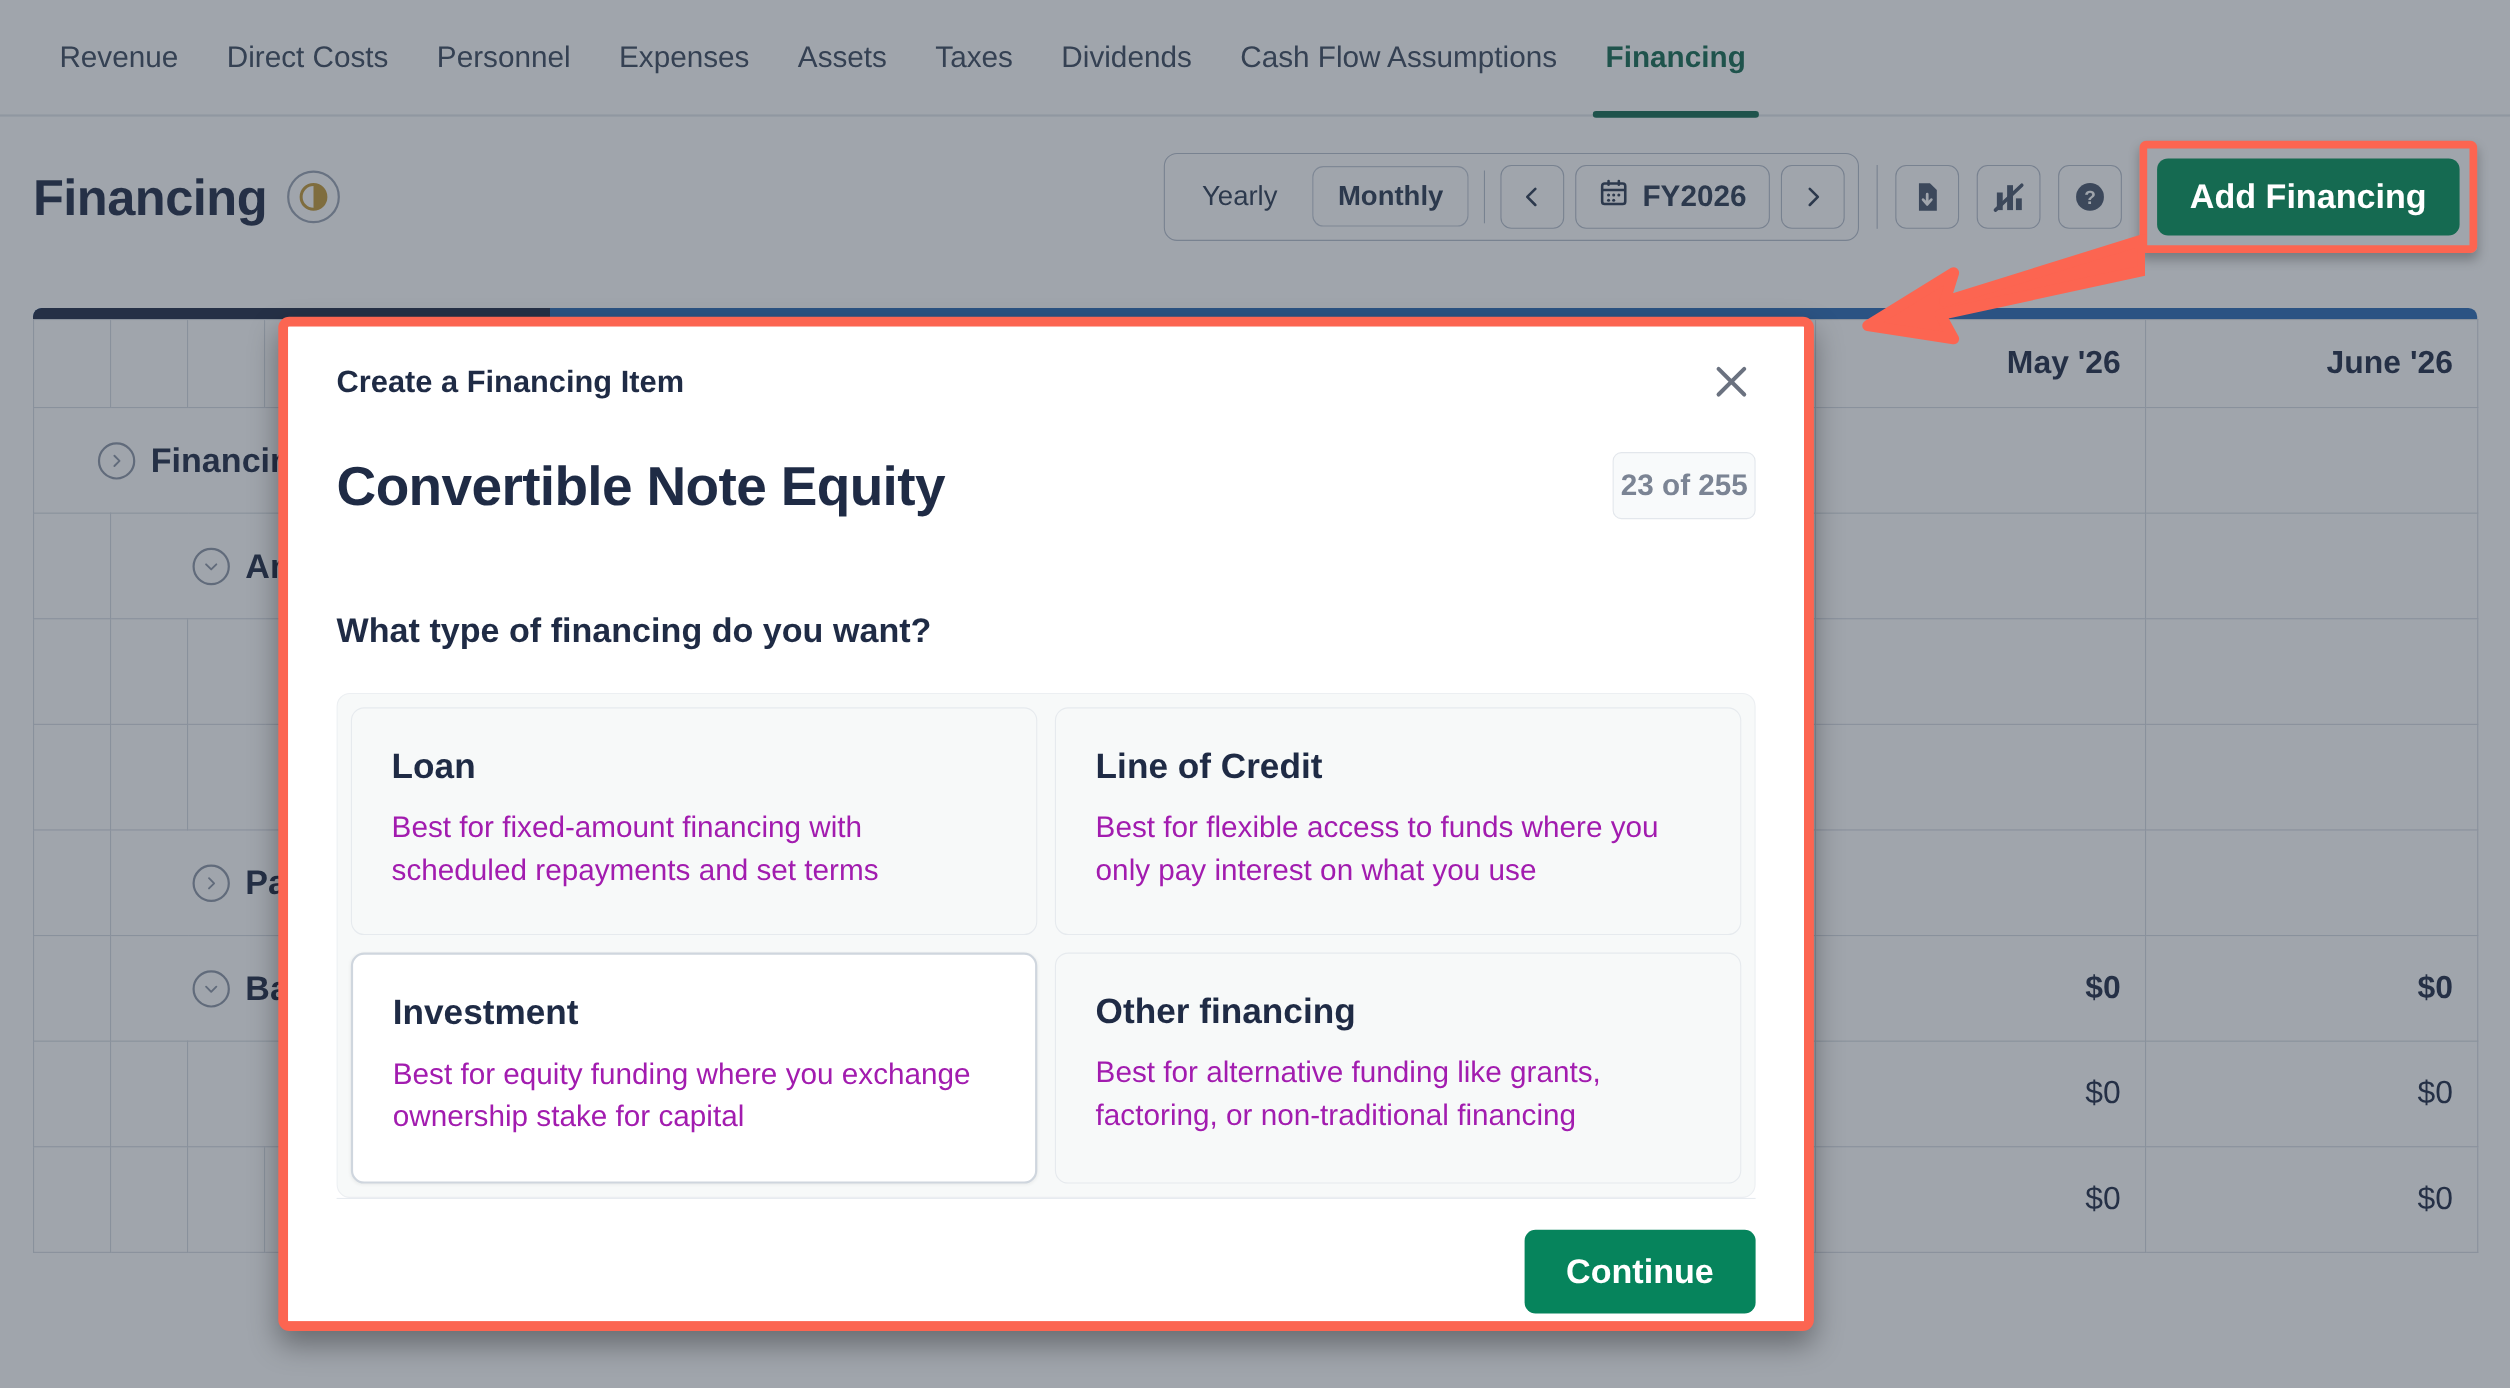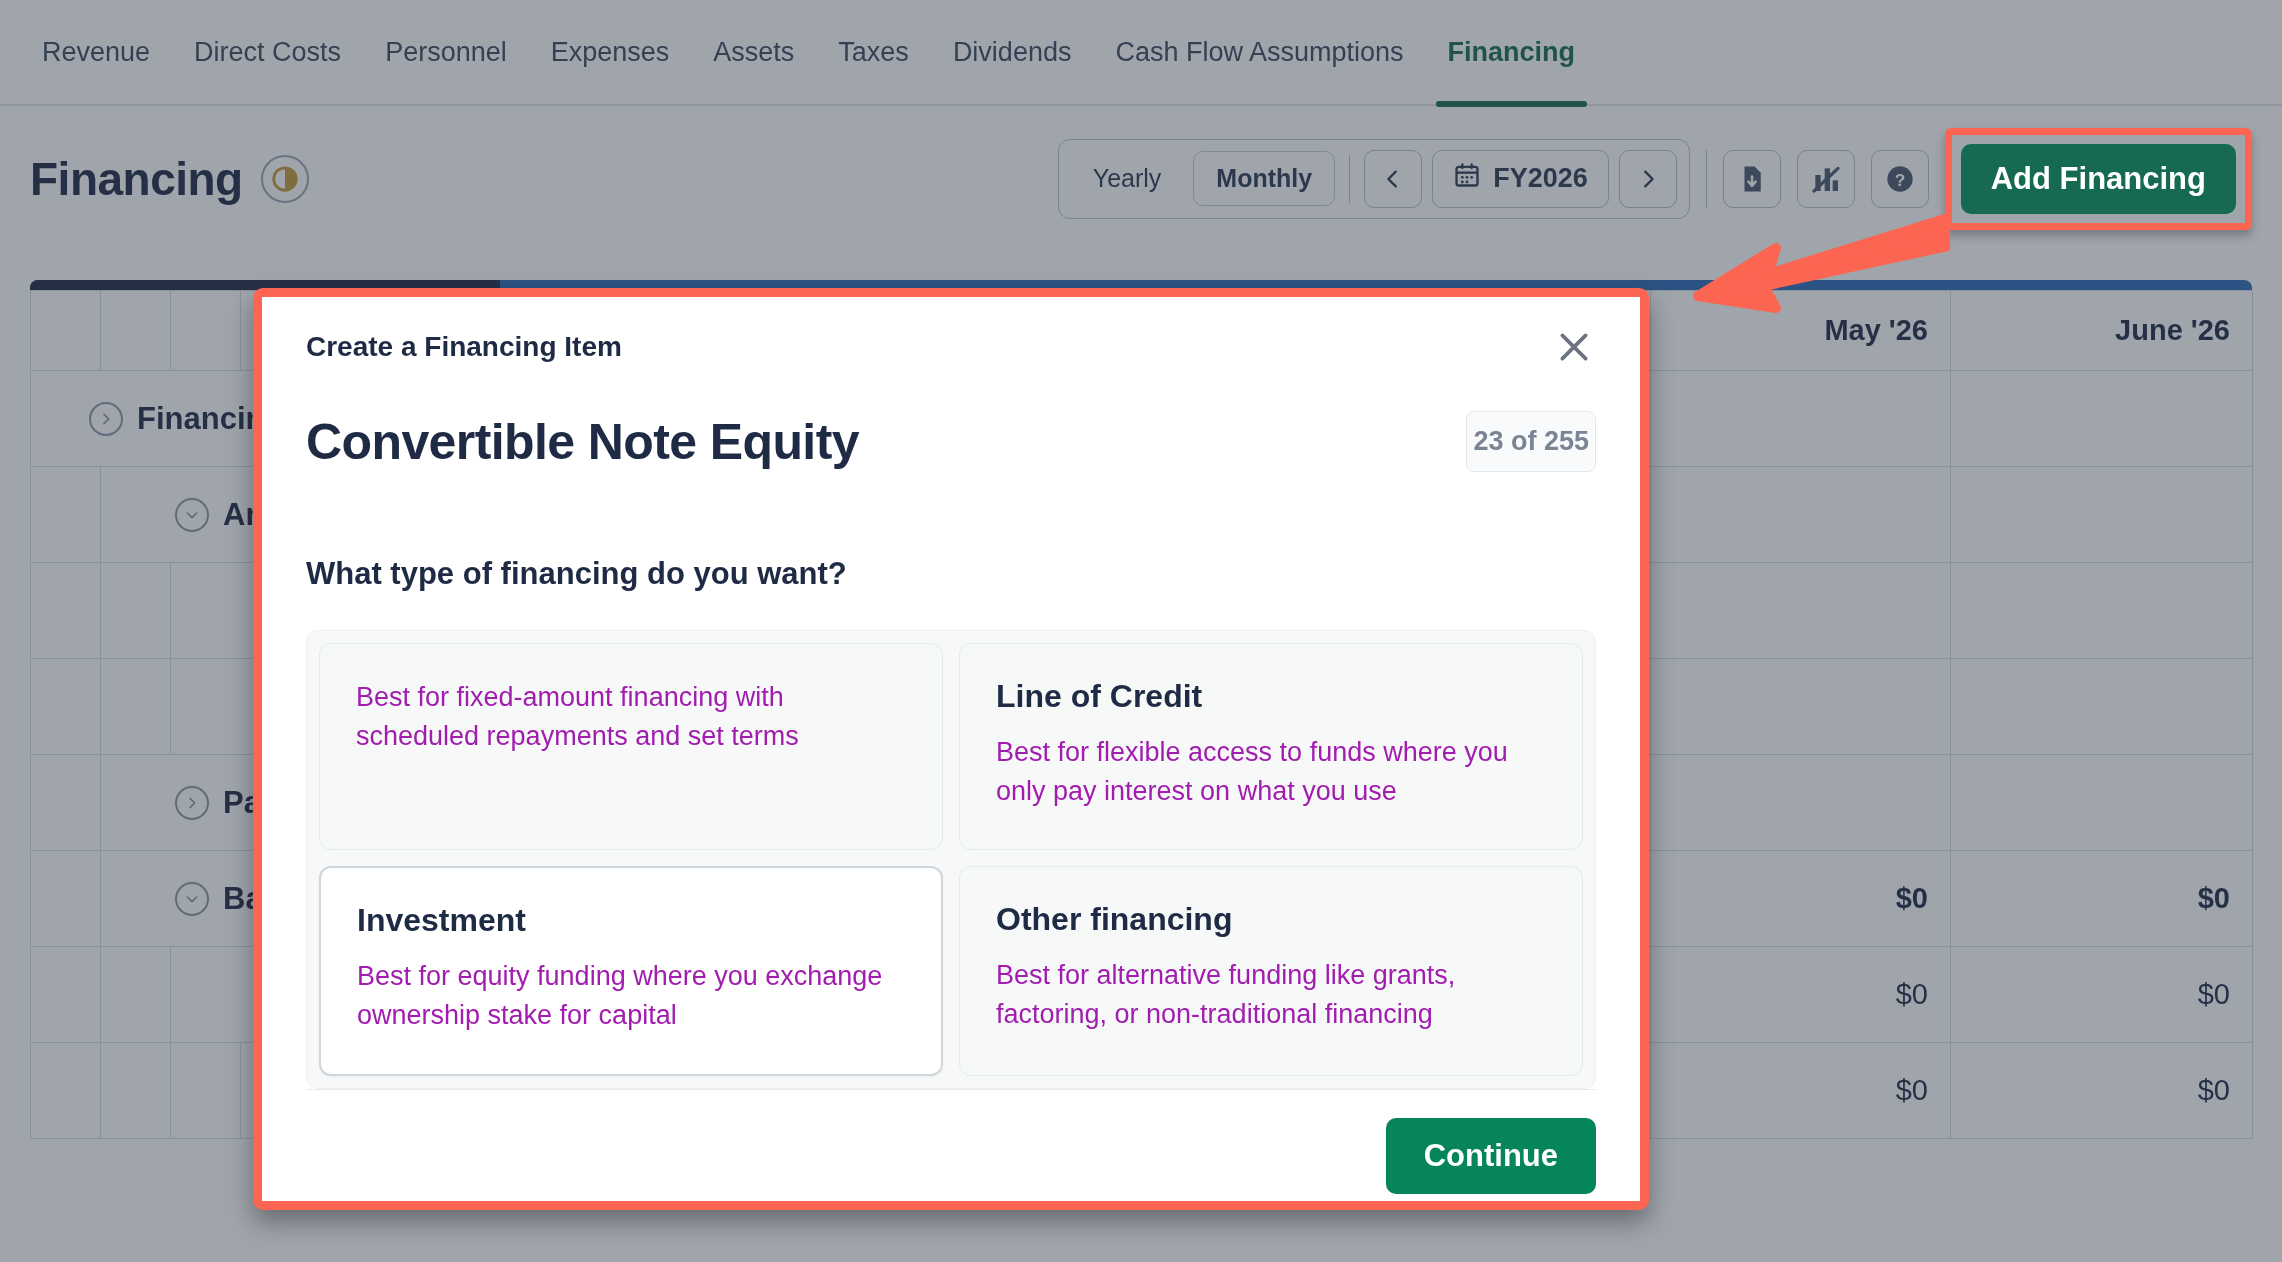--- a/index.html
+++ b/index.html
@@ -26,21 +26,21 @@
   }
 
   
   .nav-tabs {
     position: absolute;
     left: 0; top: 0;
     width: 2282px;
     height: 106px;
     display: flex;
     align-items: center;
-    padding-left: 20px;
+    padding-left: 32px;
     gap: 0;
     border-bottom: 2px solid #e2e6ec;
   }
   .nav-tab {
     position: relative;
     font-size: 27px;
     color: #3c4a5e;
     padding: 0 22px;
     height: 106px;
     display: flex;
@@ -654,20 +654,21 @@
       <div class="modal-title">Convertible Note Equity</div>
       <div class="count-badge">23 of 255</div>
     </div>
 
     <div class="hr"></div>
 
     <div class="question">What type of financing do you want?</div>
 
     <div class="cards-panel">
       <div class="opt-card">
+        <div class="opt-title">Loan</div>
         <div class="opt-desc">Best for fixed-amount financing with scheduled repayments and set terms</div>
       </div>
       <div class="opt-card">
         <div class="opt-title">Line of Credit</div>
         <div class="opt-desc">Best for flexible access to funds where you only pay interest on what you use</div>
       </div>
       <div class="opt-card selected">
         <div class="opt-title">Investment</div>
         <div class="opt-desc">Best for equity funding where you exchange ownership stake for capital</div>
       </div>

